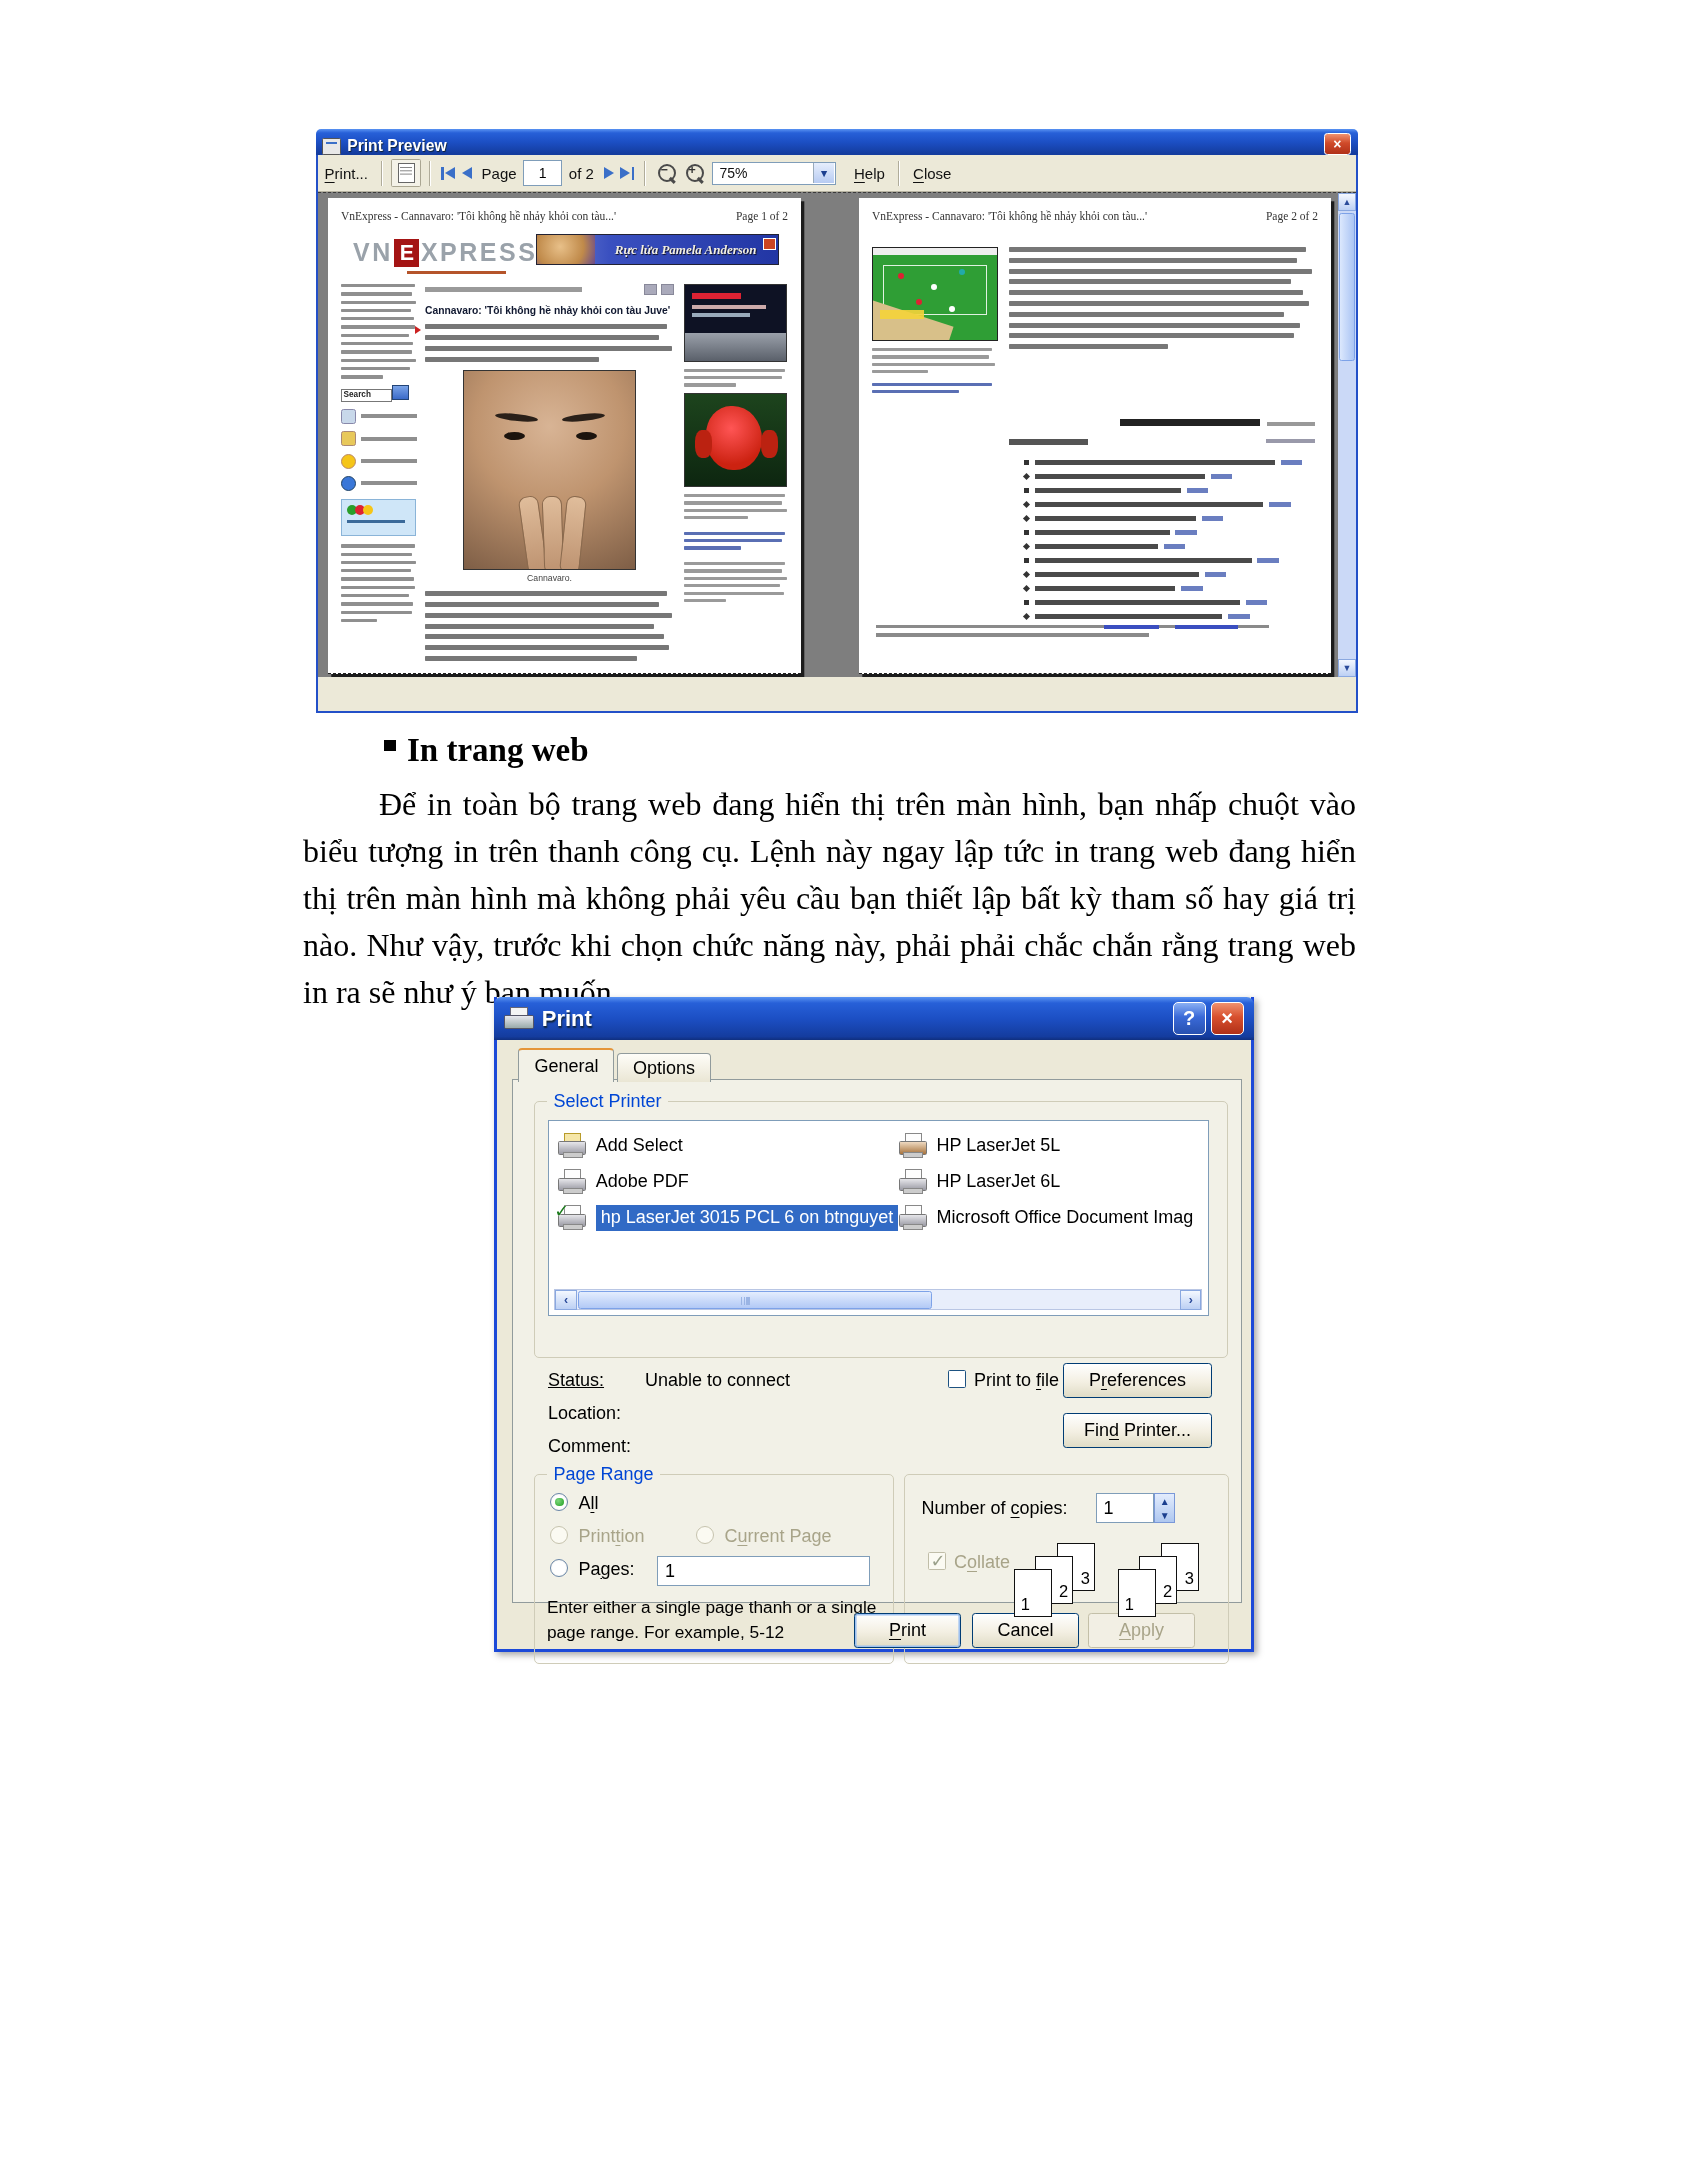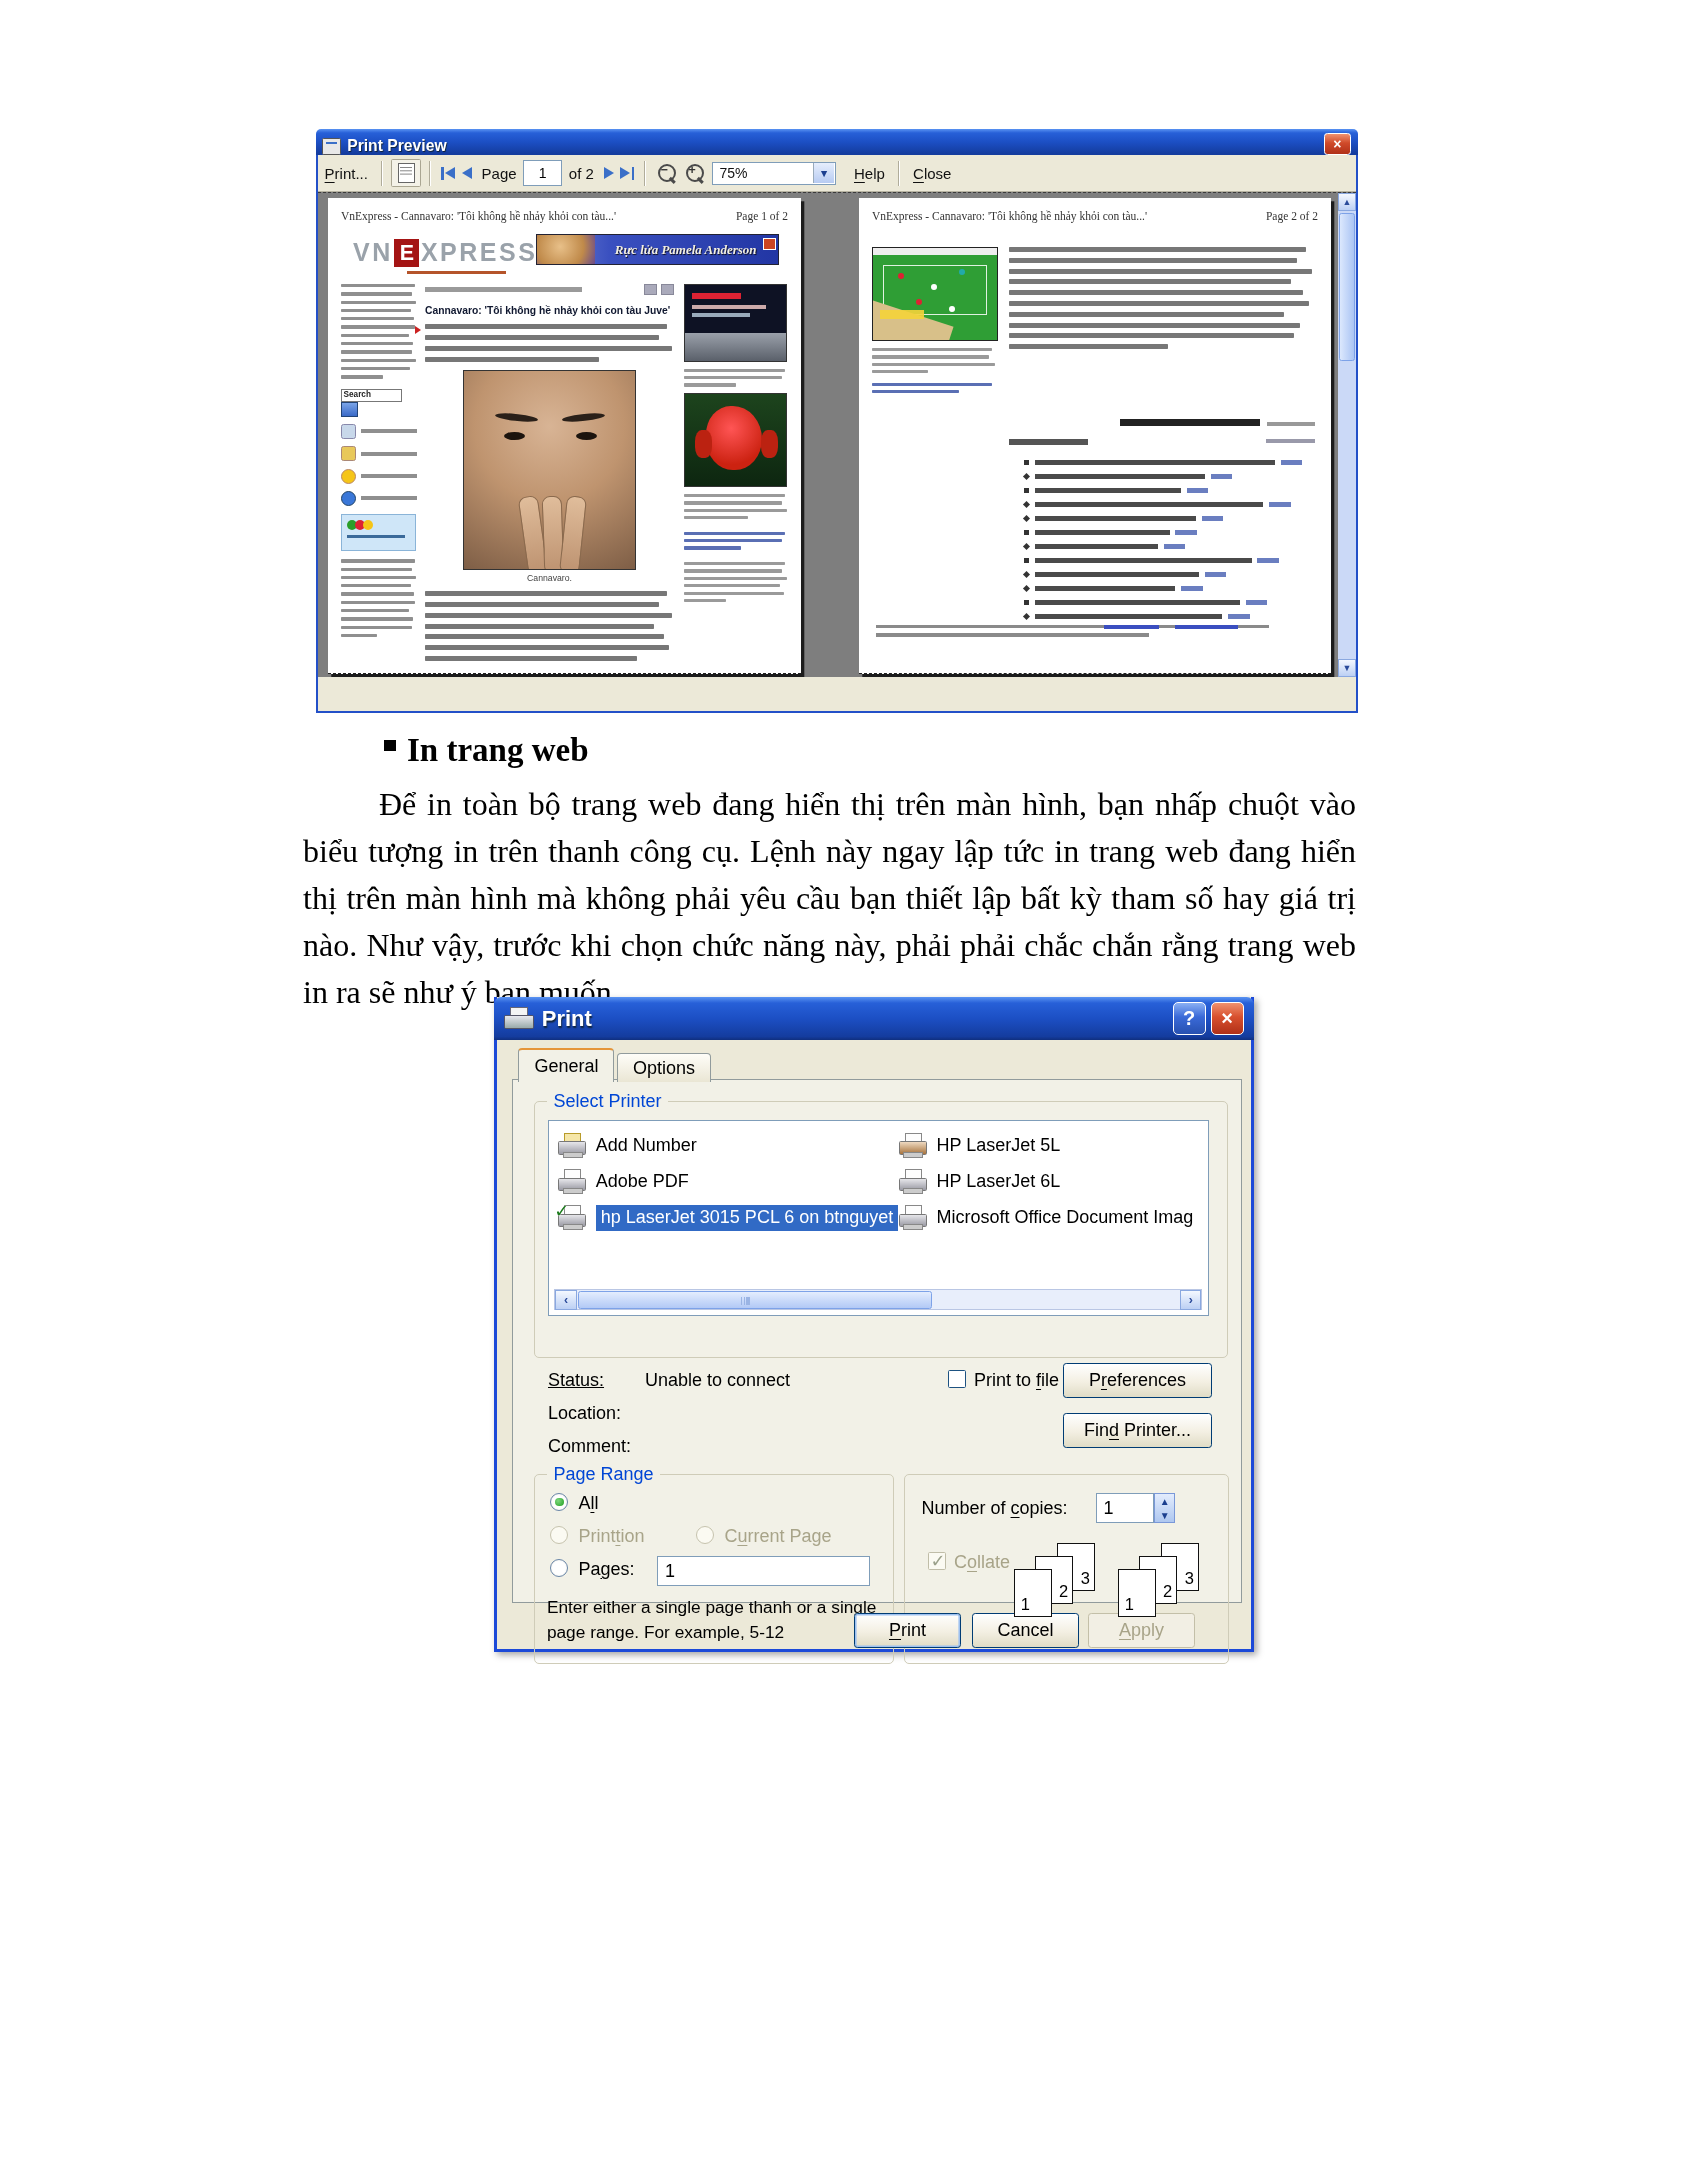--- a/index.html
+++ b/index.html
@@ -60,21 +60,21 @@
   .vntag{position:absolute;left:79px;top:73px;width:99px;height:3.3px;background:#b5542a;}
   .banner{position:absolute;left:208px;top:36px;width:243px;height:31px;
           background:linear-gradient(90deg,#7a8cd8 0%,#3a50c0 30%,#2236a4 100%);border:0.8px solid #223;
           display:flex;align-items:center;justify-content:flex-end;padding-right:21.4px;box-sizing:border-box;}
   .banner .photo{position:absolute;left:0;top:0;width:58px;height:100%;
           background:radial-gradient(circle at 40% 40%,#e8c089 0%,#c08a4a 60%,#6a4a8a 100%);}
   .banner .txt{font-family:"Liberation Serif","DejaVu Serif",serif;font-style:italic;font-weight:bold;
           font-size:13px;color:#f2efe2;text-shadow:0.8px 0.8px 0.8px #112;}
   .banner .chip{position:absolute;right:2.5px;top:2.5px;width:10.7px;height:10.7px;background:#c42;border:0.8px solid #fff;}
   .sidebar{position:absolute;left:13px;top:86px;width:76px;}
-  .srch{width:61px;height:13px;border:0.8px solid #777;background:#fff;font-size:8.2px;font-weight:bold;
+  .srch{width:51px;height:13px;border:0.8px solid #777;background:#fff;font-size:8.2px;font-weight:bold;
         color:#222;padding-left:1.6px;display:inline-block;box-sizing:border-box;}
   .srchbtn{display:inline-block;width:15px;height:13px;background:linear-gradient(180deg,#7aa4e8,#3a6ac8);
         border:0.8px solid #247;vertical-align:top;}
   .icorow{display:flex;align-items:center;gap:5px;margin-bottom:7.4px;}
   .ico{width:13px;height:13px;border-radius:2.5px;flex:none;}
   .badge{width:73px;height:35px;background:#cfe6f8;border:0.8px solid #8ab4d8;margin:8.2px 0;position:relative;}
   .badge .c1,.badge .c2,.badge .c3{position:absolute;width:10px;height:10px;border-radius:50%;top:5px;}
   .badge .c1{left:5px;background:#2a9e2a;} .badge .c2{left:13px;background:#d23;} .badge .c3{left:21.4px;background:#f5c518;}
   .badge .bl{position:absolute;left:5px;top:20px;width:58px;height:3.3px;background:#3a6a9a;}
   .centercol{position:absolute;left:97px;top:86px;width:249px;}
@@ -580,21 +580,21 @@
 
       <div class="grp" style="left:21.4px;top:21.4px;width:685px;height:255px;">
         <span class="grplabel">Select Printer</span>
         <div class="listbox" style="left:13px;top:18px;width:659px;height:194px;">
           <div class="prow" style="left:8.2px;top:6.6px;">
             <span class="pico add">
                 <span class="paper"></span>
                 <span class="bodyp"></span>
                 <span class="tray"></span>
               </span>
-            <span>Add Number</span>
+            <span>Add Select</span>
           </div>
           <div class="prow" style="left:8.2px;top:43px;">
             <span class="pico">
                 <span class="paper"></span>
                 <span class="bodyp"></span>
                 <span class="tray"></span>
               </span>
             <span>Adobe PDF</span>
           </div>
           <div class="prow" style="left:8.2px;top:79px;">

